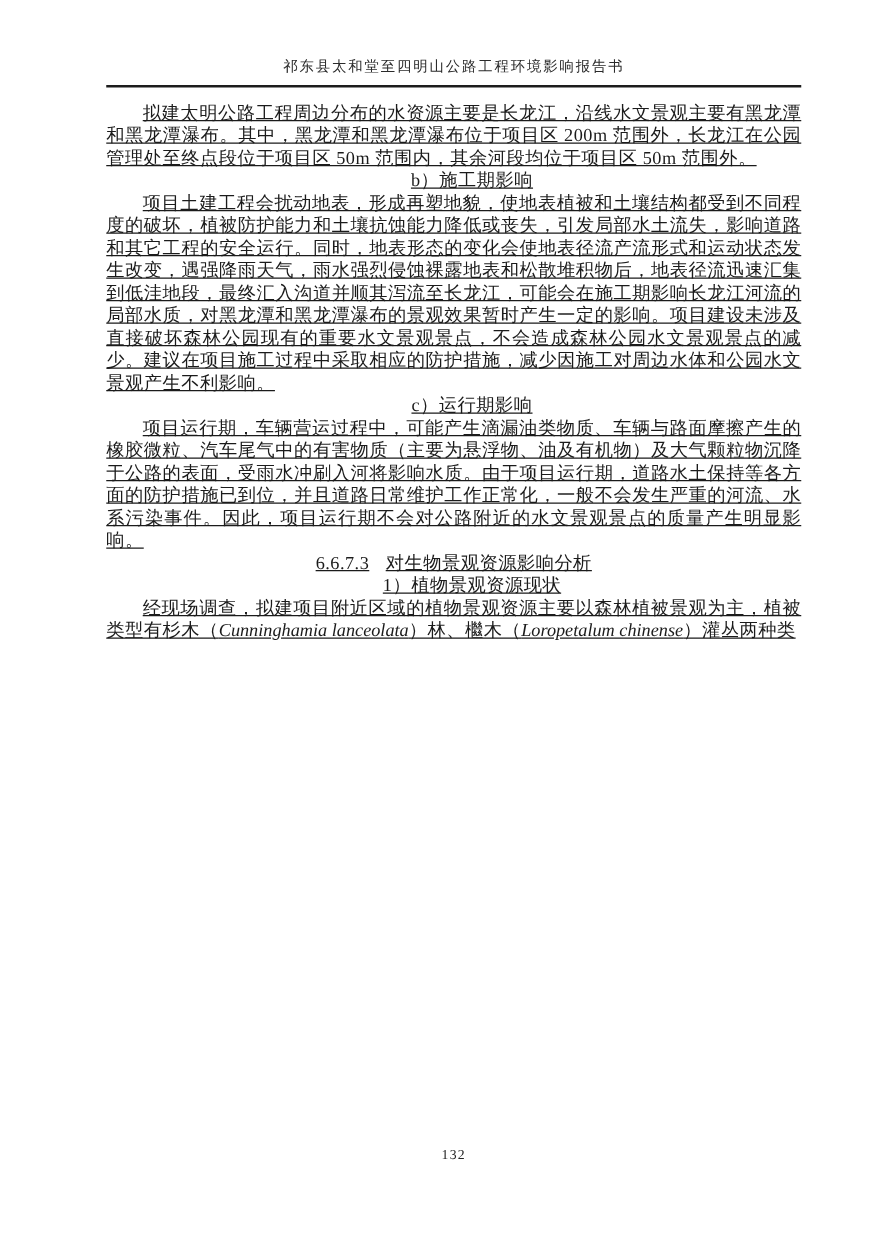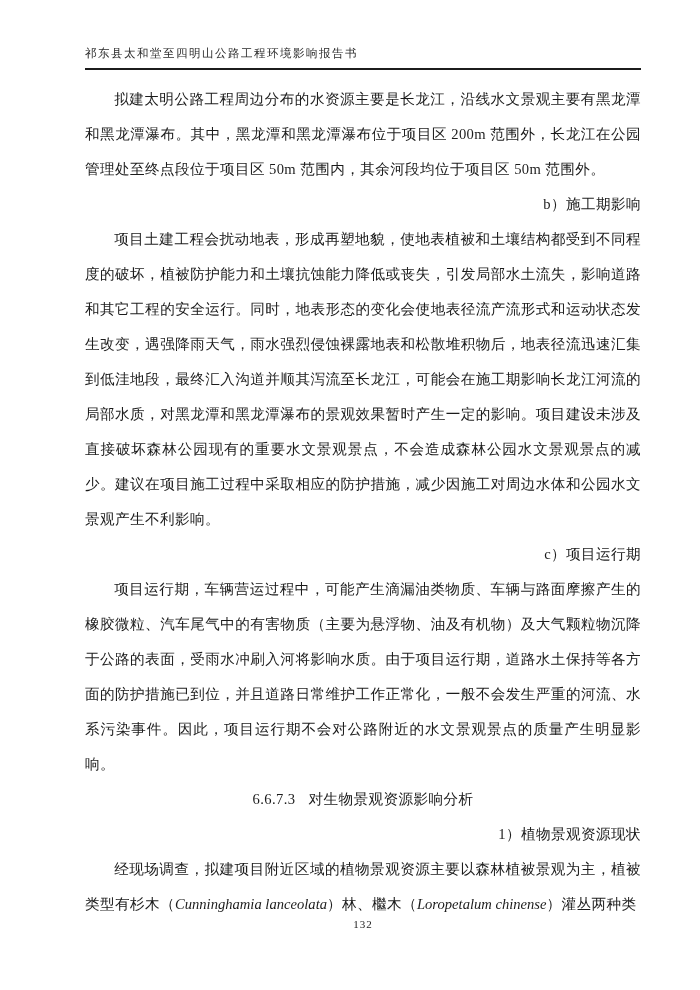--- a/index.html
+++ b/index.html
@@ -17,48 +17,49 @@
     top: 0; left: 0;
     width: 700px;
     height: 990px;
     background: #ffffff;
   }
   .header {
     position: absolute;
     top: 46px;
     left: 85px;
     width: 556px;
-    text-align: left;
+    text-align: center;
     font-size: 11.5px;
     letter-spacing: 1.5px;
     color: #2a2a2a;
     padding-bottom: 7px;
     border-bottom: 2.5px solid #1c1c1c;
   }
   .content {
     position: absolute;
     top: 82px;
     left: 85px;
     width: 556px;
   }
   .content p {
     font-size: 14.6px;
-    line-height: 35px;
+    line-height: 18px;
     text-align: justify;
     text-justify: inter-ideograph;
     text-indent: 2em;
     letter-spacing: 0.4px;
     color: #1b1b1b;
+    text-decoration: underline;
   }
   .content p.h3 {
     text-indent: 0;
     text-align: center;
   }
   .content p.sub {
-    text-align: right;
+    text-align: center;
   }
   .h3 .sec-title { padding-left: 0.9em; }
   .content i { font-style: italic; letter-spacing: 0px; }
   .footer {
     position: absolute;
     top: 918px;
     left: 85px;
     width: 556px;
     text-align: center;
     font-size: 11px;
@@ -77,21 +78,21 @@
 
   <div class="content">
 
     <p class="body">拟建太明公路工程周边分布的水资源主要是长龙江，沿线水文景观主要有黑龙潭和黑龙潭瀑布。其中，黑龙潭和黑龙潭瀑布位于项目区 200m 范围外，长龙江在公园管理处至终点段位于项目区 50m 范围内，其余河段均位于项目区 50m 范围外。</p>
 
     <p class="sub">b）施工期影响</p>
 
 
     <p class="body">项目土建工程会扰动地表，形成再塑地貌，使地表植被和土壤结构都受到不同程度的破坏，植被防护能力和土壤抗蚀能力降低或丧失，引发局部水土流失，影响道路和其它工程的安全运行。同时，地表形态的变化会使地表径流产流形式和运动状态发生改变，遇强降雨天气，雨水强烈侵蚀裸露地表和松散堆积物后，地表径流迅速汇集到低洼地段，最终汇入沟道并顺其泻流至长龙江，可能会在施工期影响长龙江河流的局部水质，对黑龙潭和黑龙潭瀑布的景观效果暂时产生一定的影响。项目建设未涉及直接破坏森林公园现有的重要水文景观景点，不会造成森林公园水文景观景点的减少。建议在项目施工过程中采取相应的防护措施，减少因施工对周边水体和公园水文景观产生不利影响。</p>
 
-    <p class="sub">c）项目运行期</p>
+    <p class="sub">c）运行期影响</p>
 
     <p class="body">项目运行期，车辆营运过程中，可能产生滴漏油类物质、车辆与路面摩擦产生的橡胶微粒、汽车尾气中的有害物质（主要为悬浮物、油及有机物）及大气颗粒物沉降于公路的表面，受雨水冲刷入河将影响水质。由于项目运行期，道路水土保持等各方面的防护措施已到位，并且道路日常维护工作正常化，一般不会发生严重的河流、水系污染事件。因此，项目运行期不会对公路附近的水文景观景点的质量产生明显影响。</p>
 
     <p class="h3">
       <span class="sec-num">6.6.7.3</span><span class="sec-title">对生物景观资源影响分析</span>
     </p>
 
 
     <p class="sub">1）植物景观资源现状</p>
 

